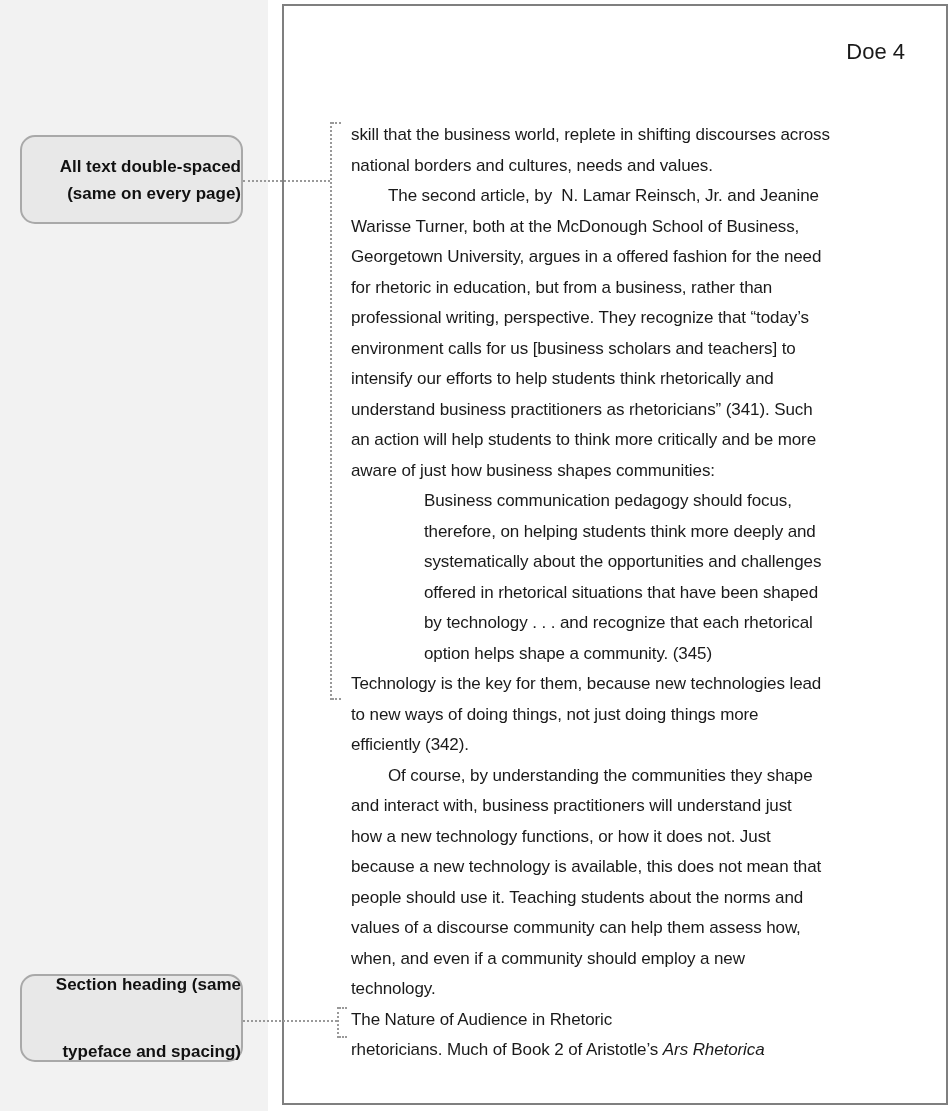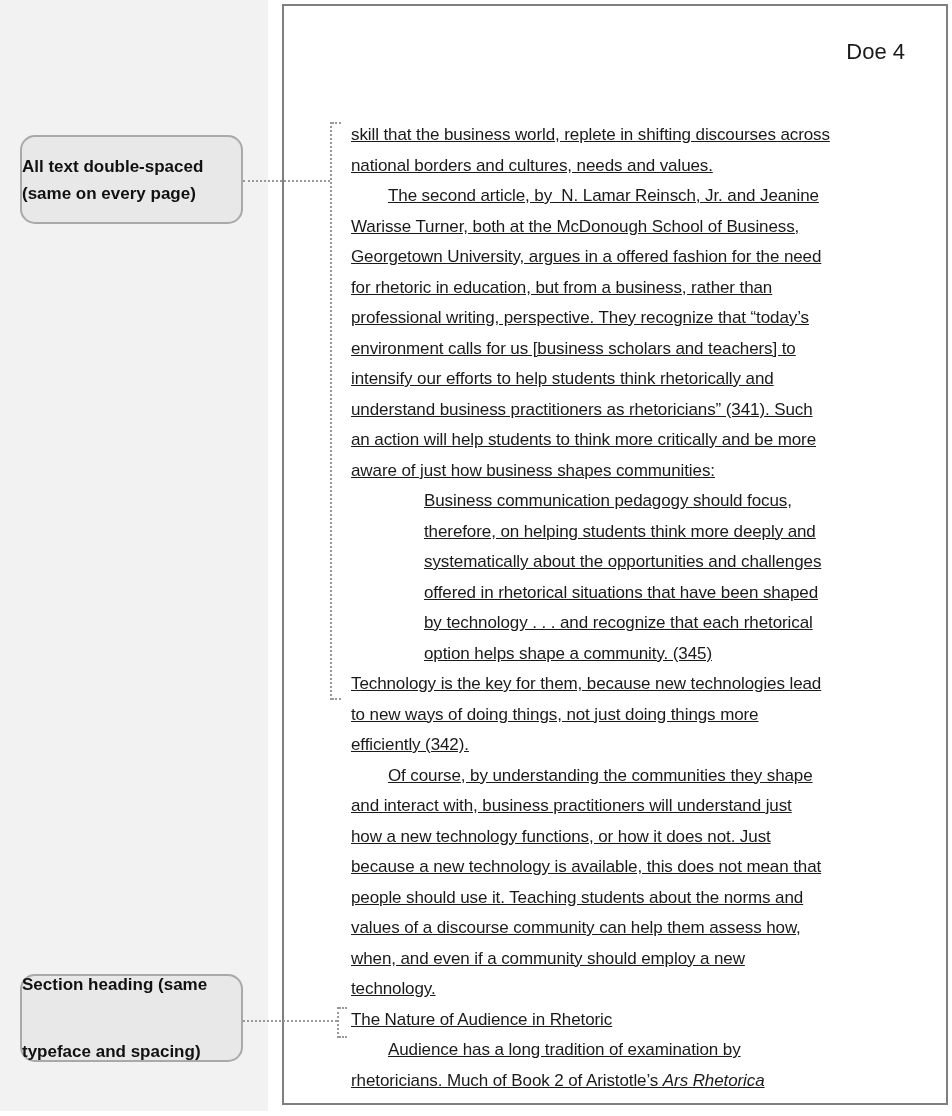--- a/index.html
+++ b/index.html
@@ -21,39 +21,39 @@
   .sidebar{
     position:absolute;left:0;top:0;width:268px;height:1111px;
     background:var(--sidebar-bg);
   }
   .callout{
     position:absolute;left:20px;width:223px;
     background:var(--callout-bg);
     border:2px solid var(--callout-border);
     border-radius:15px;
     box-sizing:border-box;
-    display:flex;flex-direction:column;justify-content:center;align-items:flex-start;
+    display:flex;flex-direction:column;justify-content:center;align-items:flex-end;
     text-align:center;font-weight:bold;font-size:17px;line-height:27px;
     color:#111;
   }
   .callout-1{top:135px;height:89px;}
   .callout-2{top:974px;height:88px;gap:40px;}
   .page{
     position:absolute;left:282px;top:4px;width:666px;height:1101px;
     box-sizing:border-box;
     background:var(--page-bg);
     border:2px solid var(--page-border);
   }
   .page-header{
     position:absolute;top:38px;right:47px;
     font-size:22px;line-height:28px;white-space:pre;
   }
   .doc-body{
     position:absolute;left:351px;top:120px;width:556px;
-    font-size:17px;letter-spacing:-0.1px;text-decoration:underline;
+    font-size:17px;letter-spacing:-0.1px;
   }
   .bline{
     height:30.5px;line-height:30.5px;white-space:pre;
   }
   .in1{padding-left:37px;}
   .in2{padding-left:73px;}
   .bline em{font-style:italic;}
   
   .leader{
     position:absolute;height:0;border-top:2px dotted var(--connector);z-index:5;
@@ -117,21 +117,20 @@
       <div class="bline">efficiently (342).</div>
       <div class="bline in1">Of course, by understanding the communities they shape</div>
       <div class="bline">and interact with, business practitioners will understand just</div>
       <div class="bline">how a new technology functions, or how it does not. Just</div>
       <div class="bline">because a new technology is available, this does not mean that</div>
       <div class="bline">people should use it. Teaching students about the norms and</div>
       <div class="bline">values of a discourse community can help them assess how,</div>
       <div class="bline">when, and even if a community should employ a new</div>
       <div class="bline">technology.</div>
       <div class="bline">The Nature of Audience in Rhetoric</div>
-      <div class="bline in1">Audience has a long tradition of examination by</div>
       <div class="bline">rhetoricians. Much of Book 2 of Aristotle’s <em>Ars Rhetorica</em></div>
     </div>
 
   <div class="leader leader-1"></div>
   <div class="leader leader-2"></div>
   <div class="vbracket vb-1"></div>
   <div class="arm arm-1t"></div>
   <div class="arm arm-1b"></div>
   <div class="vbracket vb-2"></div>
   <div class="arm arm-2t"></div>

